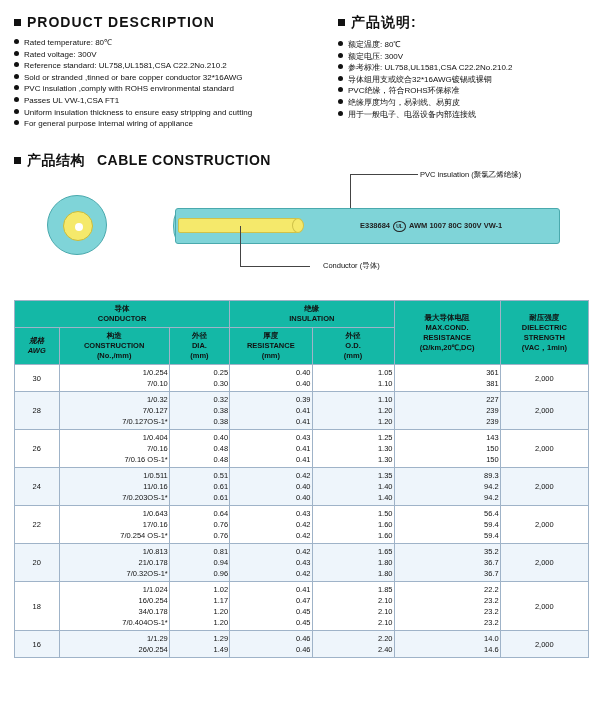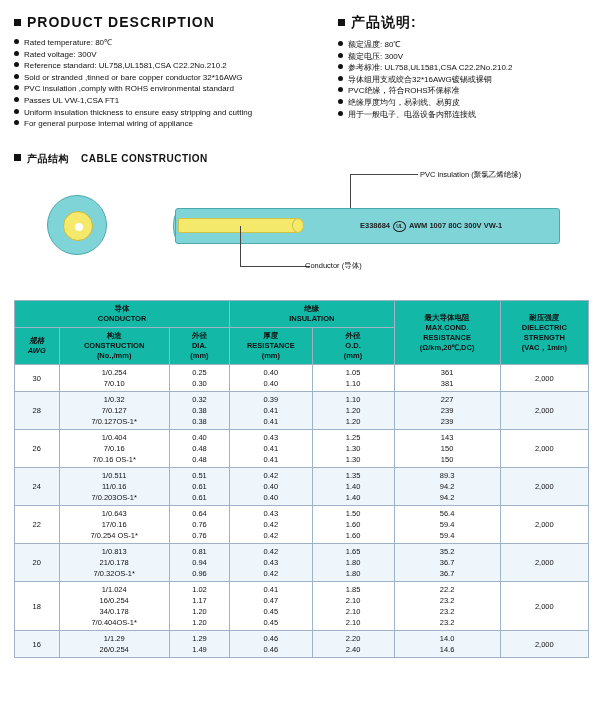--- a/index.html
+++ b/index.html
@@ -18,21 +18,21 @@
   .desc{position:absolute;top:14px;left:0;width:603px;}
   .col{position:absolute;top:0;}
   .col.left{left:14px;width:290px;}
   .col.right{left:338px;width:250px;}
   .sec-title{font-weight:bold;font-size:14px;letter-spacing:1px;margin-bottom:7px;}
   .sq{display:inline-block;width:7px;height:7px;background:#111;margin-right:6px;vertical-align:1px;}
   .bullet-row{font-size:8px;line-height:11.6px;white-space:nowrap;}
   .dot{display:inline-block;width:5px;height:5px;border-radius:50%;background:#111;margin-right:5px;vertical-align:1px;}
 
   
-  .cc-title{position:absolute;top:152px;left:14px;font-weight:bold;font-size:10px;letter-spacing:.5px;}
+  .cc-title{position:absolute;top:152px;left:14px;font-weight:bold;font-size:14px;letter-spacing:.5px;}
   .cc-title .cn{margin-right:12px;}
   .diagram{position:absolute;top:170px;left:0;width:603px;height:115px;}
 
   .circle-outer{
     position:absolute;left:47px;top:25px;width:60px;height:60px;border-radius:50%;
     background:#7fd4d8;border:1px solid #4aa9ad;box-sizing:border-box;
   }
   .circle-inner{
     position:absolute;left:15px;top:15px;width:30px;height:30px;border-radius:50%;
     background:#f5e96b;border:1px solid #c9bb3a;box-sizing:border-box;
@@ -79,21 +79,21 @@
   thead th{background:#14b8a6;font-size:7.5px;line-height:10px;padding:3px 1px;}
   tbody td{padding:2px 1px;line-height:11px;}
   .grp{background:#eef5fb;}
   .awg-col{width:42px;font-style:italic;}
   .cons-col{width:108px;}
   .dia-col{width:58px;}
   .thk-col{width:80px;}
   .od-col{width:80px;}
   .res-col{width:104px;}
   .die-col{width:86px;}
-  .multi{line-height:11px;}
+  .multi{line-height:11px;text-align:right;}
 </style>
 </head>
 <body>
 
 <div class="page">
 
   <div class="desc">
 
     <div class="col left">
       <div class="sec-title">
@@ -143,21 +143,21 @@
     <div class="cable-text">
       <span>E338684</span><span class="ul-mark">UL</span><span>AWM 1007 80C 300V  VW-1</span>
     </div>
 
     <div class="lead" style="left:350px;top:4px;height:34px;"></div>
     <div class="lead-h" style="left:350px;top:4px;width:68px;"></div>
     <div class="lbl" style="left:420px;top:0px;">PVC insulation (聚氯乙烯绝缘)</div>
 
     <div class="lead" style="left:240px;top:56px;height:40px;"></div>
     <div class="lead-h" style="left:240px;top:96px;width:70px;"></div>
-    <div class="lbl" style="left:305px;top:91px;">Conductor (导体)</div>
+    <div class="lbl" style="left:323px;top:91px;">Conductor (导体)</div>
   </div>
 
   <table>
     <thead>
       <tr>
         <th colspan="3">
           <div>导体</div>
           <div>CONDUCTOR</div>
         </th>
         <th colspan="2">

